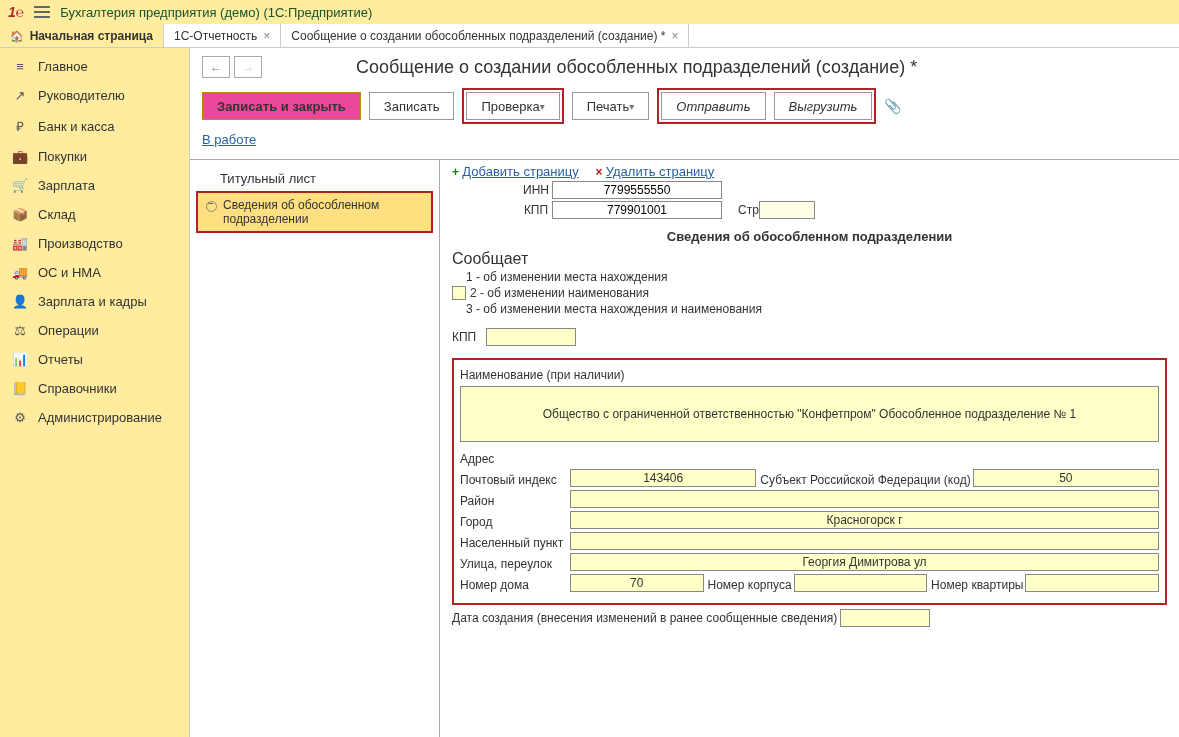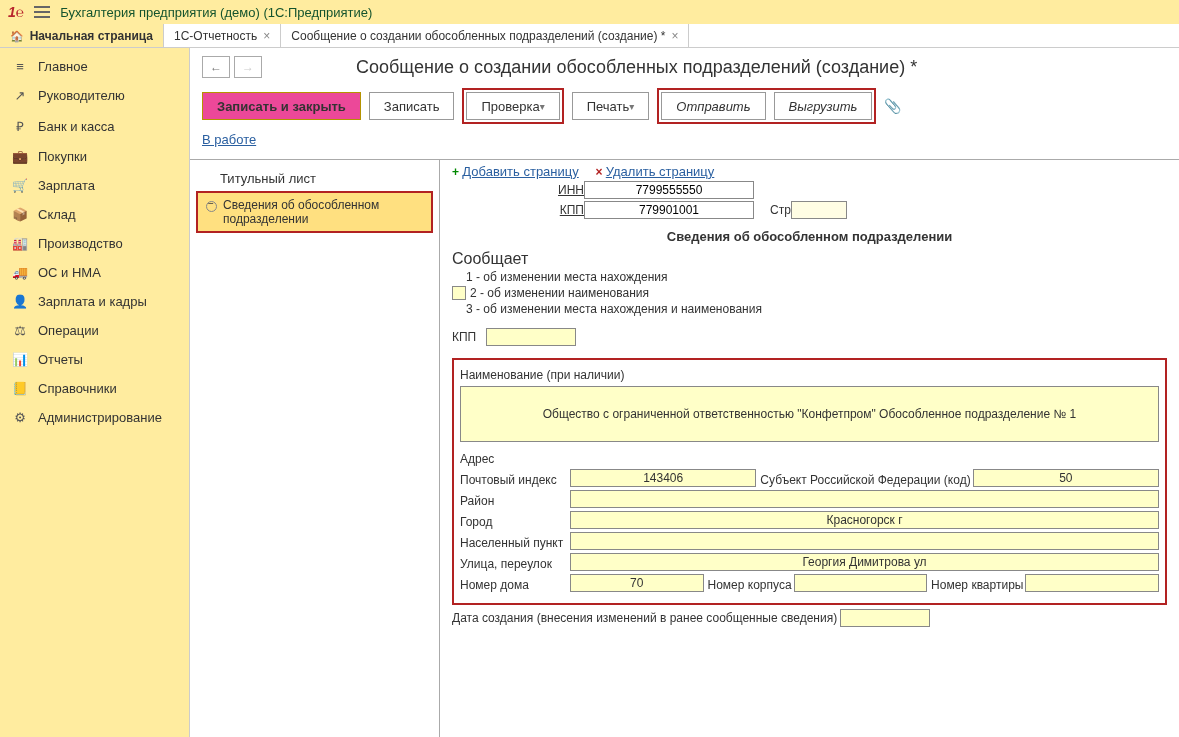--- a/index.html
+++ b/index.html
@@ -50,21 +50,21 @@
 .tree-active { background: #ffe080; display:flex; padding:5px 8px; gap:6px; }
 .tree-circle{ width:11px; height:11px; border:1px solid #888; border-radius:50%; margin-top:3px; flex-shrink:0; position:relative;}
 .tree-circle::before{content:"−"; position:absolute; top:-4px; left:1px; font-size:10px;}
 .tree-sub { padding-left: 44px; font-size:13px; padding-top:4px; padding-bottom:4px;}
 
 .form-pane { flex: 1; padding: 4px 12px 12px; overflow-y: auto; font-size: 12px; }
 .fp-links{ margin-bottom:2px;}
 .fp-links .add{ color:#008800; font-weight:bold;}
 .fp-links .del{ color:#b22222; font-weight:bold;}
 .hdr-row { display: flex; align-items: center; margin: 2px 0; }
-.hdr-row .lbl { width:32px; text-align:right; margin-left:100px;text-decoration:underline;}
+.hdr-row .lbl { width:32px; text-align:center; margin-left:68px;}
 .hdr-row .inp { border:1px solid #888; background:#fff; width:170px; height:18px; text-align:center; font-size:12px;}
 .page-lbl{ margin-left:16px;}
 .page-inp{ border:1px solid #888; background:#fffde4; width:56px; height:18px;}
 .sec-title{ text-align:center; font-weight:bold; font-size:13px; margin:10px 0 6px;}
 .msg-lbl{ font-size:16px;}
 .opt-row{ display:flex; margin:2px 0 2px 14px; gap:4px; align-items:start;}
 .yel-box{ width:14px; height:14px; background:#ffffc8; border:1px solid #888; flex-shrink:0;}
 .kpp-row{ display:flex; align-items:center; margin:12px 0; gap:10px;}
 .yel-input{ background:#ffffc8; border:1px solid #888; height:18px;}
 .big-red{ border:2px solid #b22222; padding:8px 6px 8px; margin-top:4px;}

